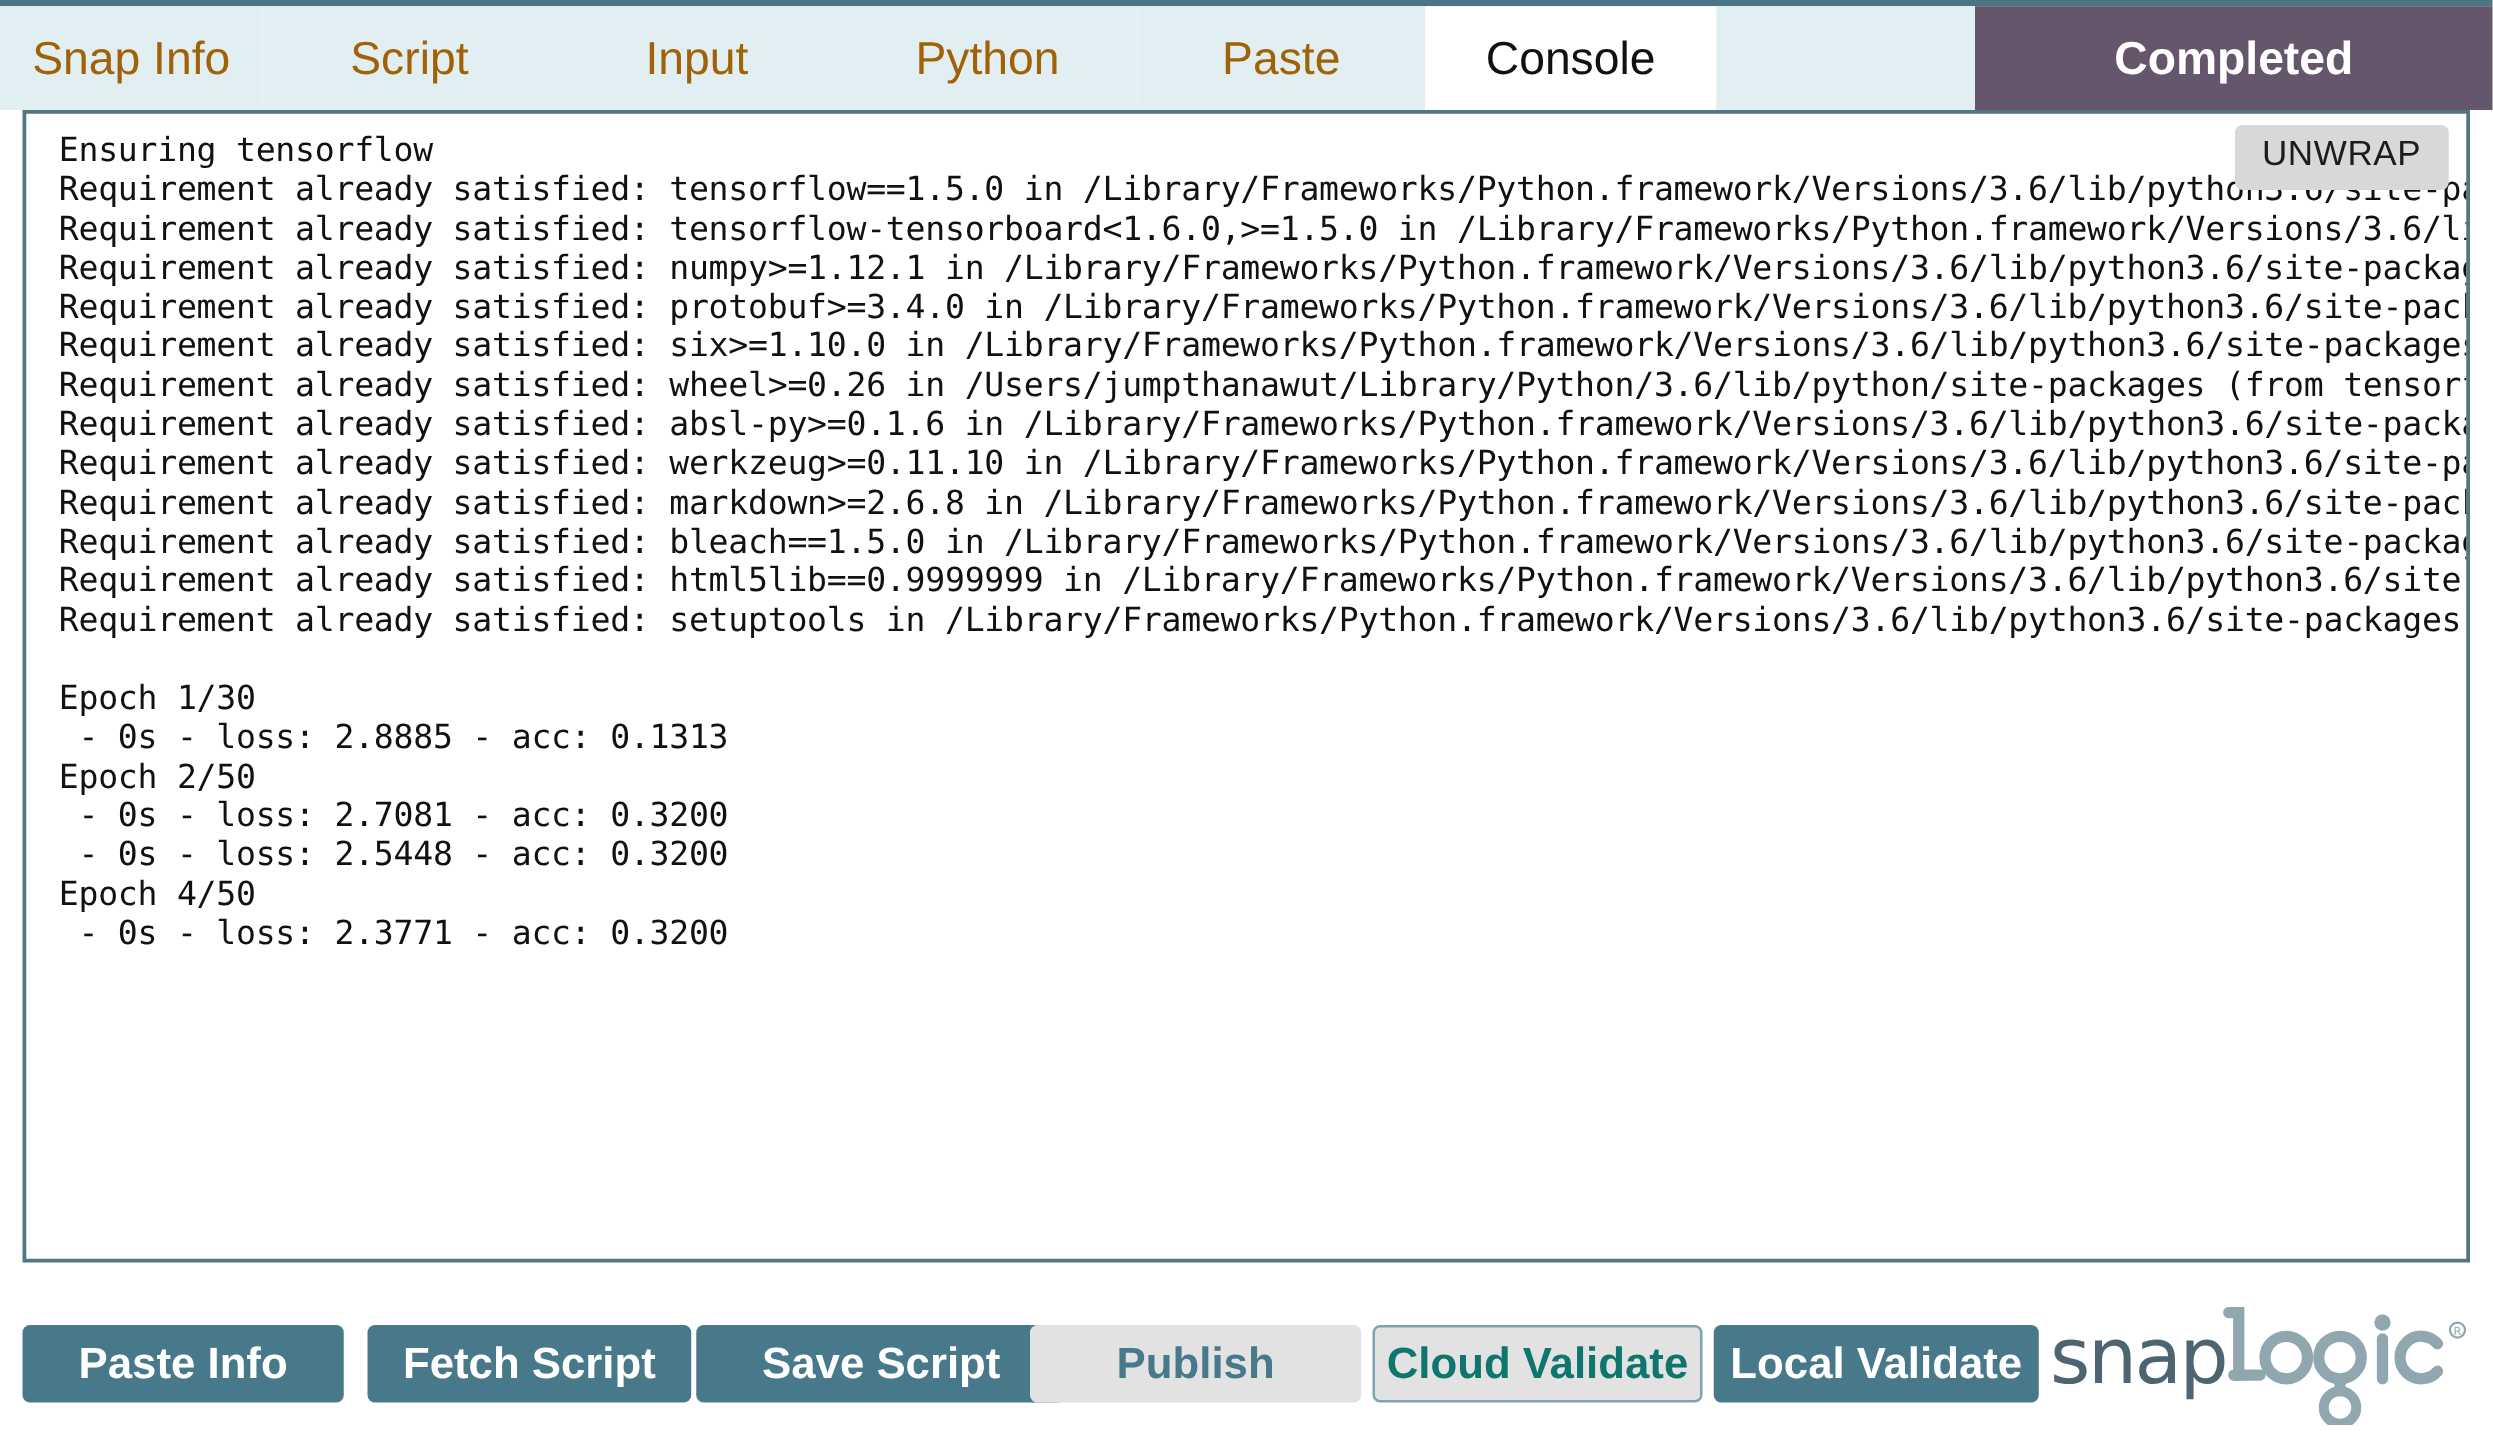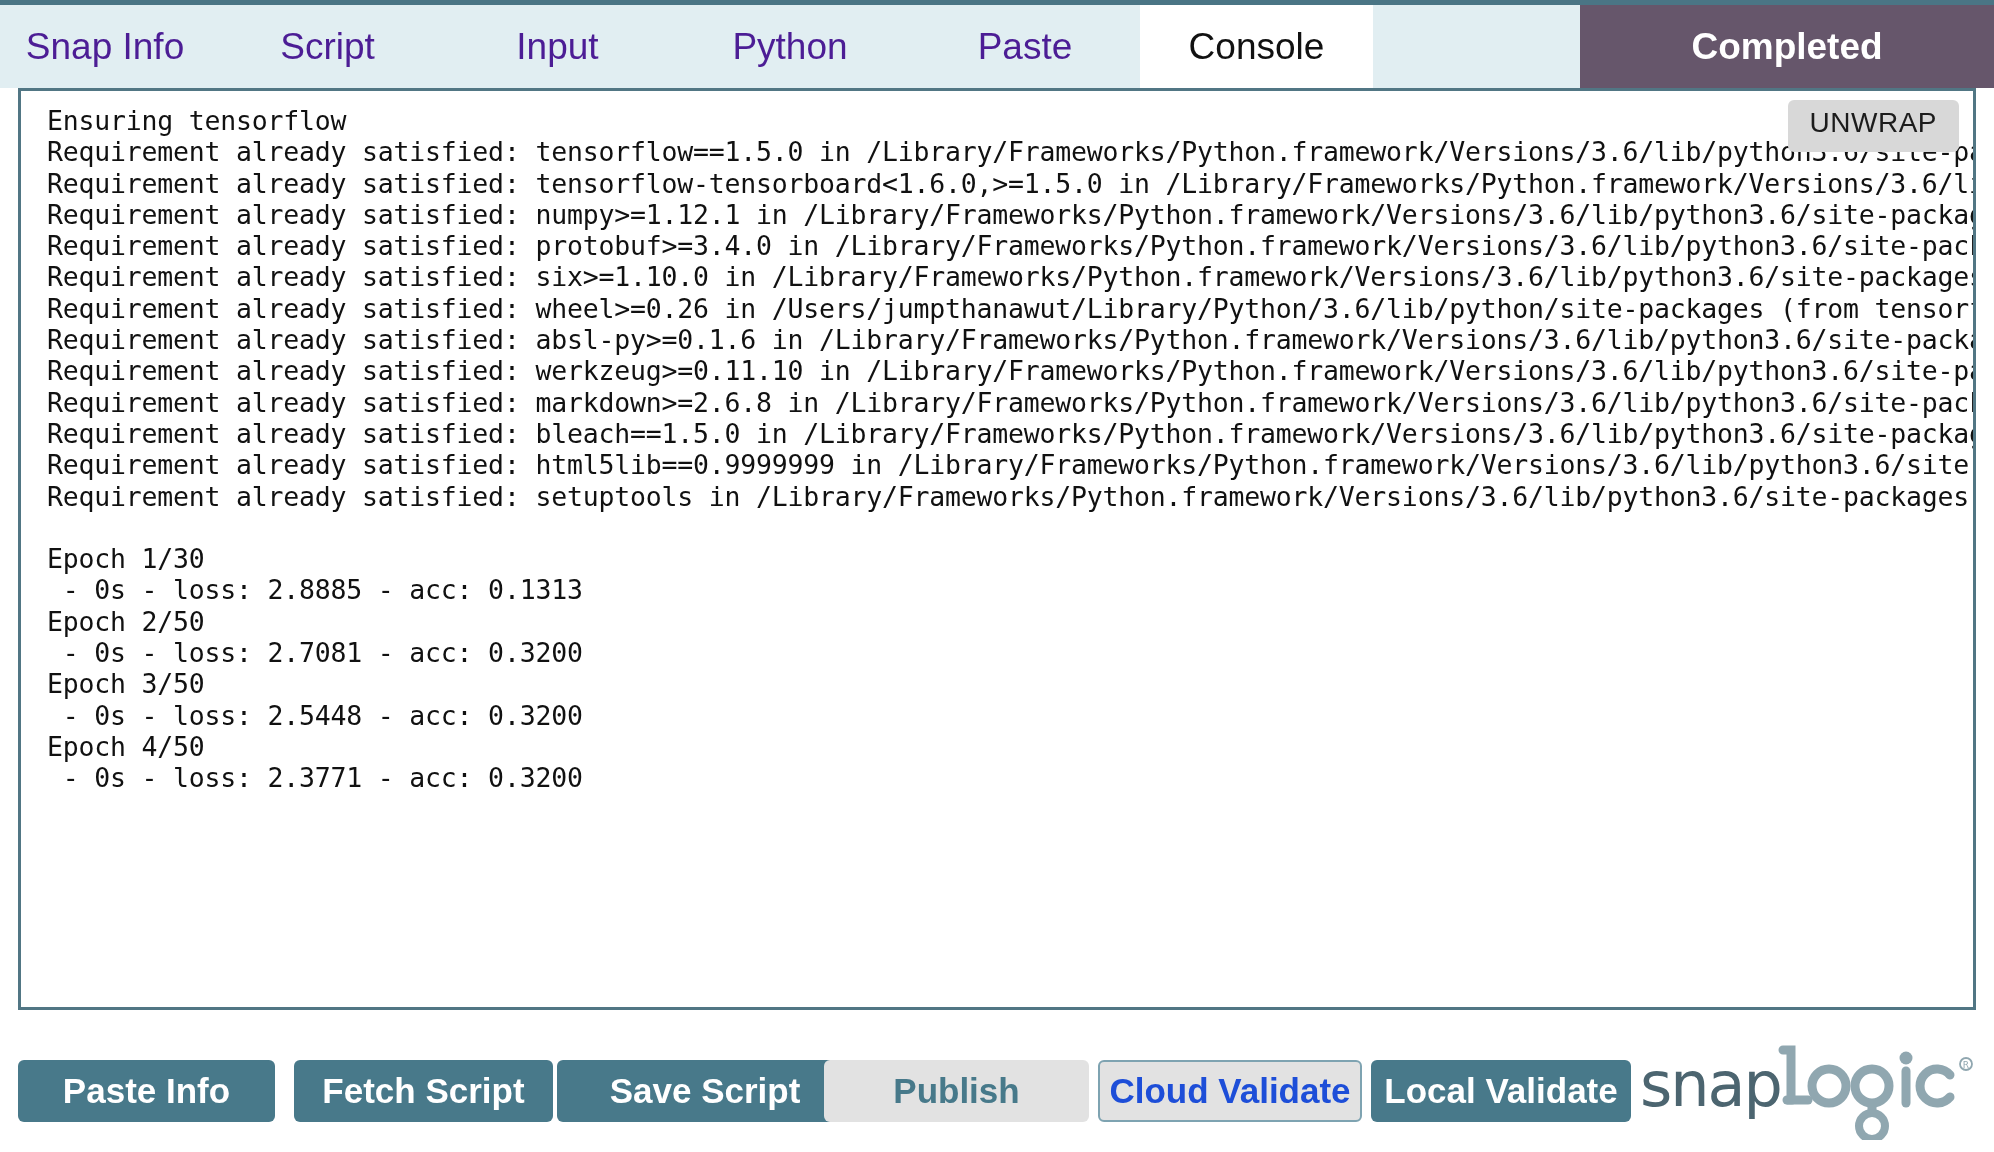--- a/index.html
+++ b/index.html
@@ -24,21 +24,21 @@
     width: 1994px;
     height: 88px;
     display: flex;
     align-items: stretch;
     background: #ffffff;
     border-top: 5px solid #4a7585;
     box-sizing: border-box;
   }
   .tab {
     background: #e1eef2;
-    color: #4c1d95;
+    color: #a16207;
     font-size: 37px;
     font-weight: 400;
     display: flex;
     align-items: center;
     justify-content: center;
     box-sizing: border-box;
     letter-spacing: 0px;
     cursor: pointer;
     user-select: none;
   }
@@ -147,21 +147,21 @@
     background: #48798a;
     color: #ffffff;
   }
   .btn.muted {
     background: #e2e2e2;
     color: #47798a;
     border: none;
   }
   .btn.outlined {
     background: #e2e2e2;
-    color: #1d4ed8;
+    color: #0f766e;
     border: 2px solid #7ea3b1;
   }
   .btn-paste    { left: 18px;   width: 257px; }
   .btn-fetch    { left: 294px;  width: 259px; }
   .btn-save     { left: 557px;  width: 296px; }
   .btn-publish  { left: 824px;  width: 265px; }
   .btn-cloud    { left: 1098px; width: 264px; }
   .btn-local    { left: 1371px; width: 260px; }
 
   
@@ -214,21 +214,20 @@
       <div class="cline">Requirement already satisfied: werkzeug&gt;=0.11.10 in /Library/Frameworks/Python.framework/Versions/3.6/lib/python3.6/site-packages (from tensorflow-tensorboard&lt;1.6.0,&gt;=1.5.0)</div>
       <div class="cline">Requirement already satisfied: markdown&gt;=2.6.8 in /Library/Frameworks/Python.framework/Versions/3.6/lib/python3.6/site-packages (from tensorflow-tensorboard&lt;1.6.0,&gt;=1.5.0)</div>
       <div class="cline">Requirement already satisfied: bleach==1.5.0 in /Library/Frameworks/Python.framework/Versions/3.6/lib/python3.6/site-packages (from tensorflow-tensorboard&lt;1.6.0,&gt;=1.5.0)</div>
       <div class="cline">Requirement already satisfied: html5lib==0.9999999 in /Library/Frameworks/Python.framework/Versions/3.6/lib/python3.6/site-packages (from tensorflow-tensorboard&lt;1.6.0,&gt;=1.5.0)</div>
       <div class="cline">Requirement already satisfied: setuptools in /Library/Frameworks/Python.framework/Versions/3.6/lib/python3.6/site-packages (from protobuf&gt;=3.4.0-&gt;tensorflow==1.5.0)</div>
       <div class="cline blank">&nbsp;</div>
       <div class="cline">Epoch 1/30</div>
       <div class="cline"> - 0s - loss: 2.8885 - acc: 0.1313</div>
       <div class="cline">Epoch 2/50</div>
       <div class="cline"> - 0s - loss: 2.7081 - acc: 0.3200</div>
-      <div class="cline">Epoch 3/50</div>
       <div class="cline"> - 0s - loss: 2.5448 - acc: 0.3200</div>
       <div class="cline">Epoch 4/50</div>
       <div class="cline"> - 0s - loss: 2.3771 - acc: 0.3200</div>
     </div>
   <button class="unwrap-btn">UNWRAP</button>
 </div>
 
 <div class="footer">
   <button class="btn primary btn-paste">
     <span>Paste Info</span>

